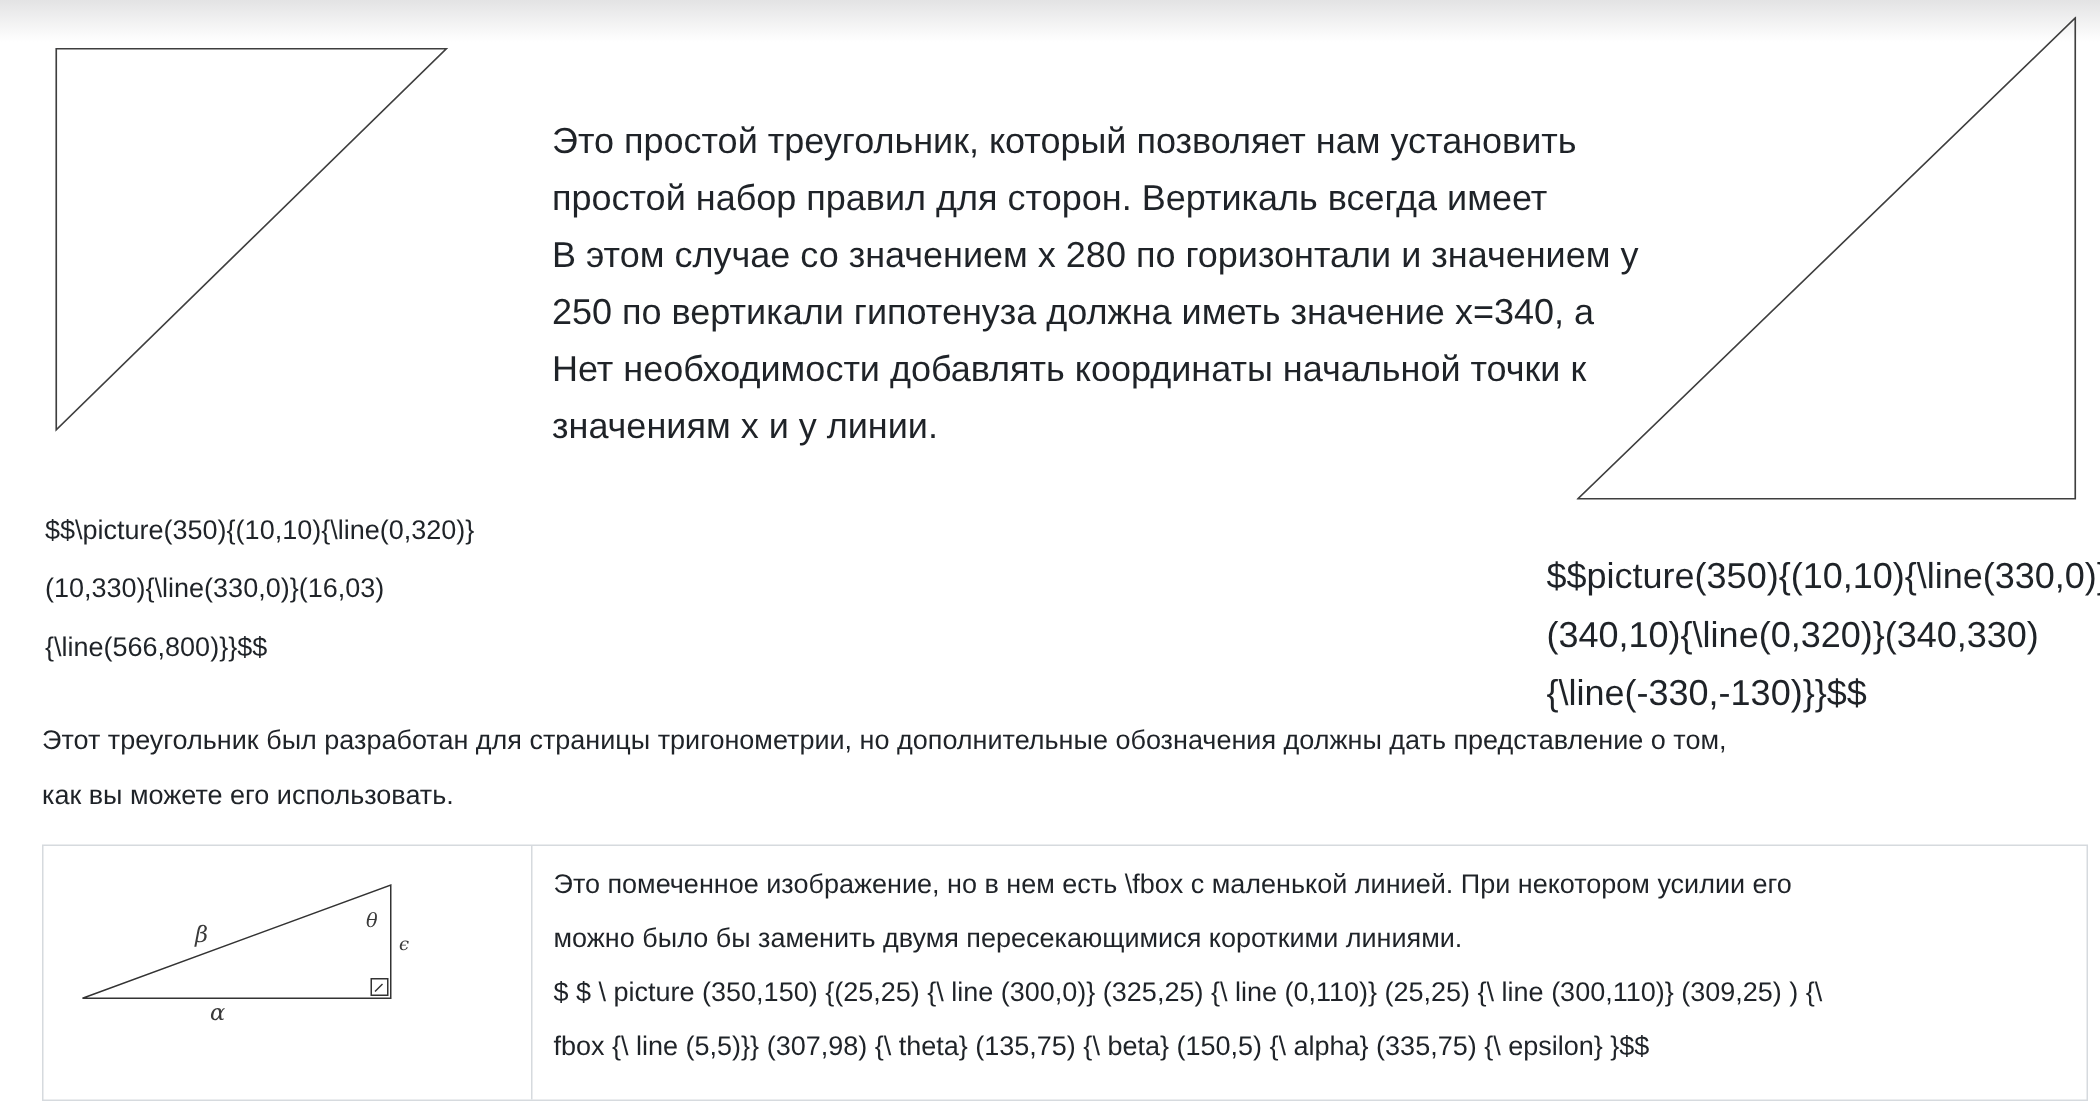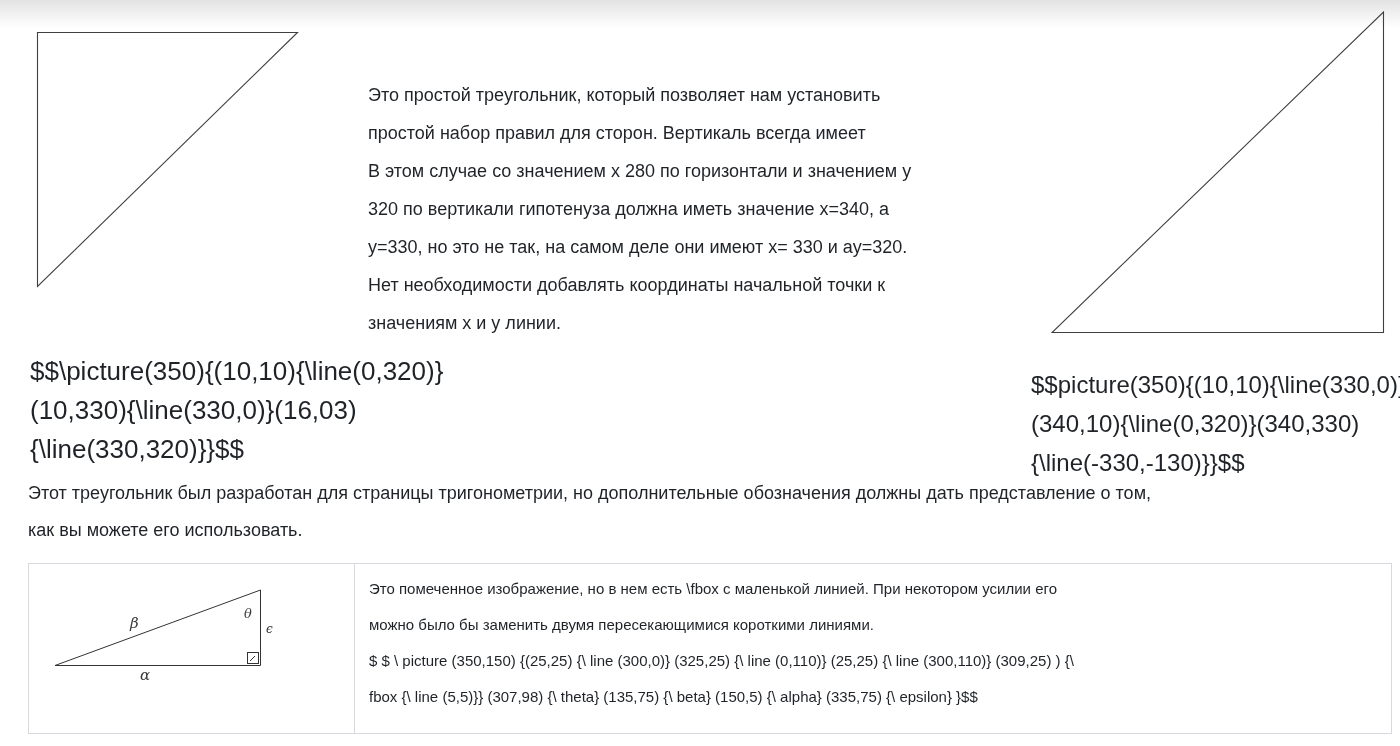--- a/index.html
+++ b/index.html
@@ -13,28 +13,28 @@
   }
   .top-gradient {
     position: absolute; left: 0; top: 0; right: 0; height: 28px;
     background: linear-gradient(180deg, #e3e3e4 0%, #ffffff 100%);
   }
   .line { white-space: nowrap; }
 
   
   .tri-left { position: absolute; left: 36px; top: 31px; }
   .code-left {
-    position: absolute; left: 30px; top: 352px;
-    font-size: 26px; line-height: 39px;
+    position: absolute; left: 30px; top: 334px;
+    font-size: 18px; line-height: 39px;
   }
 
   
   .intro {
     position: absolute; left: 368px; top: 76px;
-    font-size: 18px; line-height: 38px;
+    font-size: 24px; line-height: 38px;
   }
   .intro .p2 { }
 
   
   .tri-right { position: absolute; left: 1051px; top: 11px; }
   .code-right {
     position: absolute; left: 1031px; top: 365px;
     font-size: 24px; line-height: 39px;
   }
 
@@ -55,21 +55,21 @@
   }
   .cell-diagram {
     width: 325px; flex: none;
     border-right: 1px solid #d6dade;
     position: relative;
   }
   .diagram-svg { position: absolute; left: 25px; top: 24px; }
   .cell-text {
     flex: 1;
     padding: 7px 10px 0 14px;
-    font-size: 15px; line-height: 36px;
+    font-size: 18px; line-height: 36px;
   }
 
   svg { display: block; }
   .greek {
     font-family: "DejaVu Serif", serif;
     font-style: italic;
     fill: #3a3a3a;
   }
 </style>
 </head>
@@ -77,30 +77,29 @@
 
 <div class="top-gradient"></div>
 
 <svg class="tri-left" width="263" height="257" viewBox="0 0 263 257">
   <path d="M1.5,1.5 L261.5,1.5 L1.5,255.5 Z" fill="none" stroke="#3f3f3f" stroke-width="1.1"></path>
 </svg>
 
 <div class="code-left">
   <div class="line">$$\picture(350){(10,10){\line(0,320)}</div>
   <div class="line">(10,330){\line(330,0)}(16,03)</div>
-  <div class="line">{\line(330,320)}}$$</div>
+  <div class="line">{\line(566,800)}}$$</div>
 </div>
 
 <div class="intro">
   <div class="p1">
     <div class="line">Это простой треугольник, который позволяет нам установить</div>
     <div class="line">простой набор правил для сторон. Вертикаль всегда имеет</div>
     <div class="line">В этом случае со значением x 280 по горизонтали и значением y</div>
-    <div class="line">320 по вертикали гипотенуза должна иметь значение x=340, а</div>
-    <div class="line">y=330, но это не так, на самом деле они имеют x= 330 и ay=320.</div>
+    <div class="line">250 по вертикали гипотенуза должна иметь значение x=340, а</div>
   </div>
   <div class="p2">
     <div class="line">Нет необходимости добавлять координаты начальной точки к</div>
     <div class="line">значениям x и y линии.</div>
   </div>
 </div>
 
 <svg class="tri-right" width="334" height="323" viewBox="0 0 334 323">
   <path d="M332.5,1 L332.5,321.5 L1,321.5 Z" fill="none" stroke="#3f3f3f" stroke-width="1.1"></path>
 </svg>

